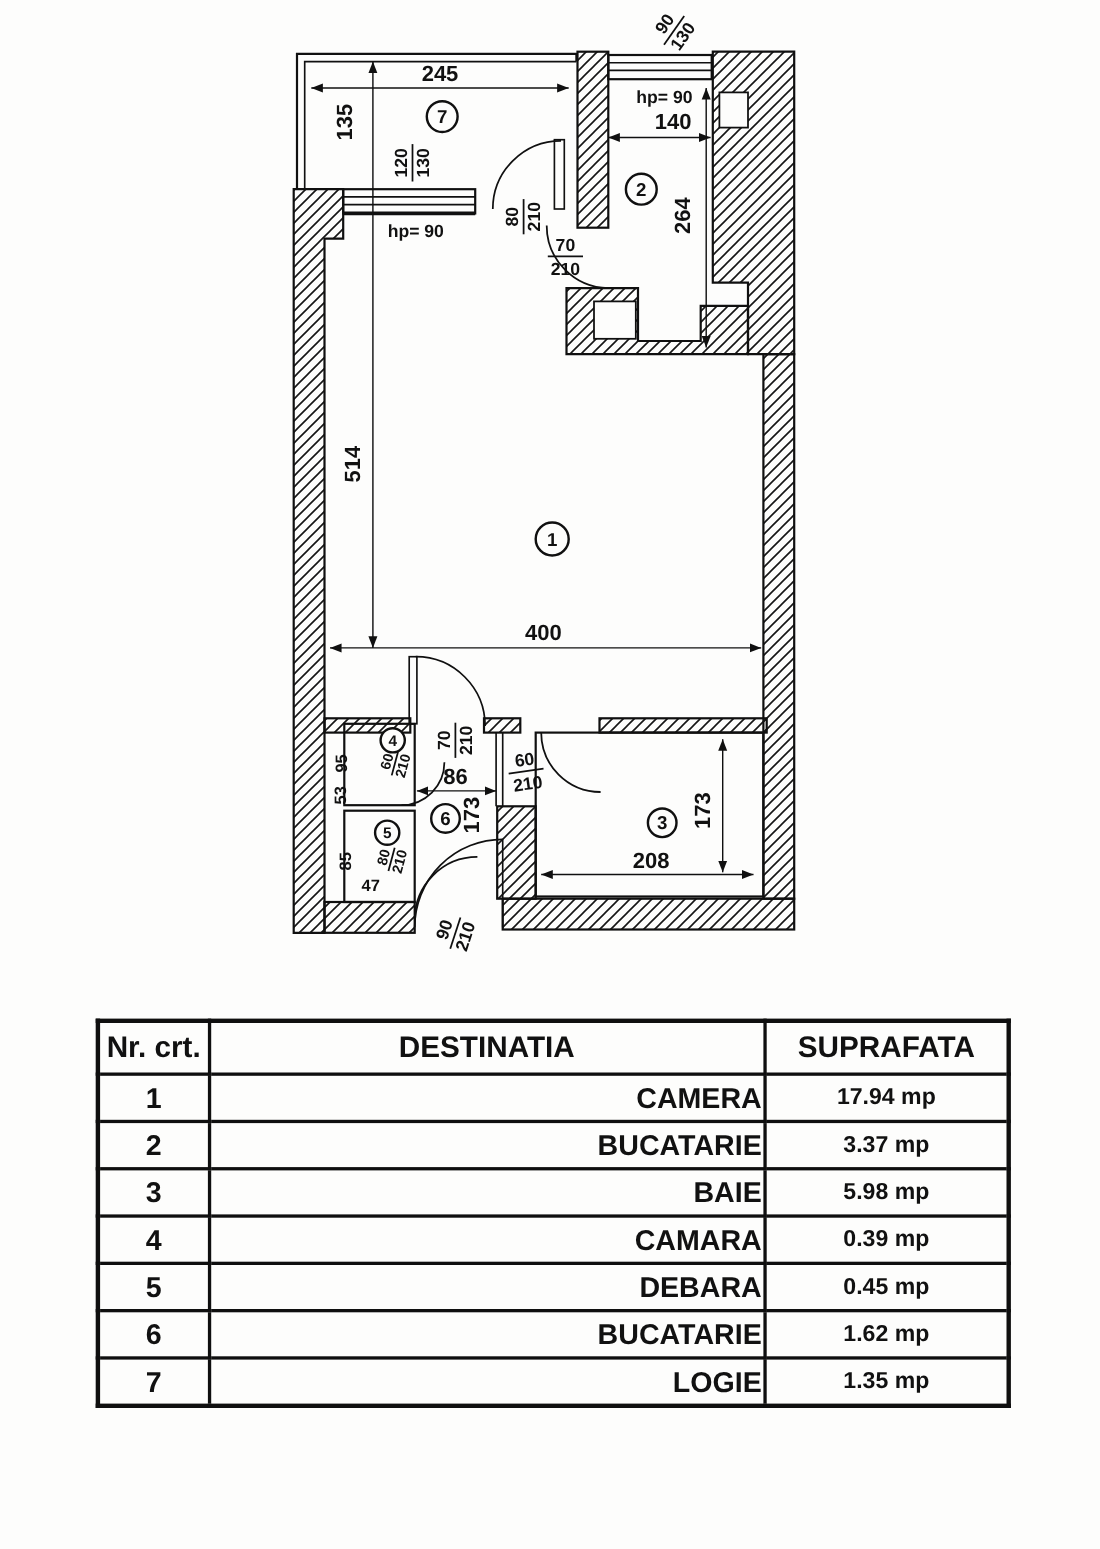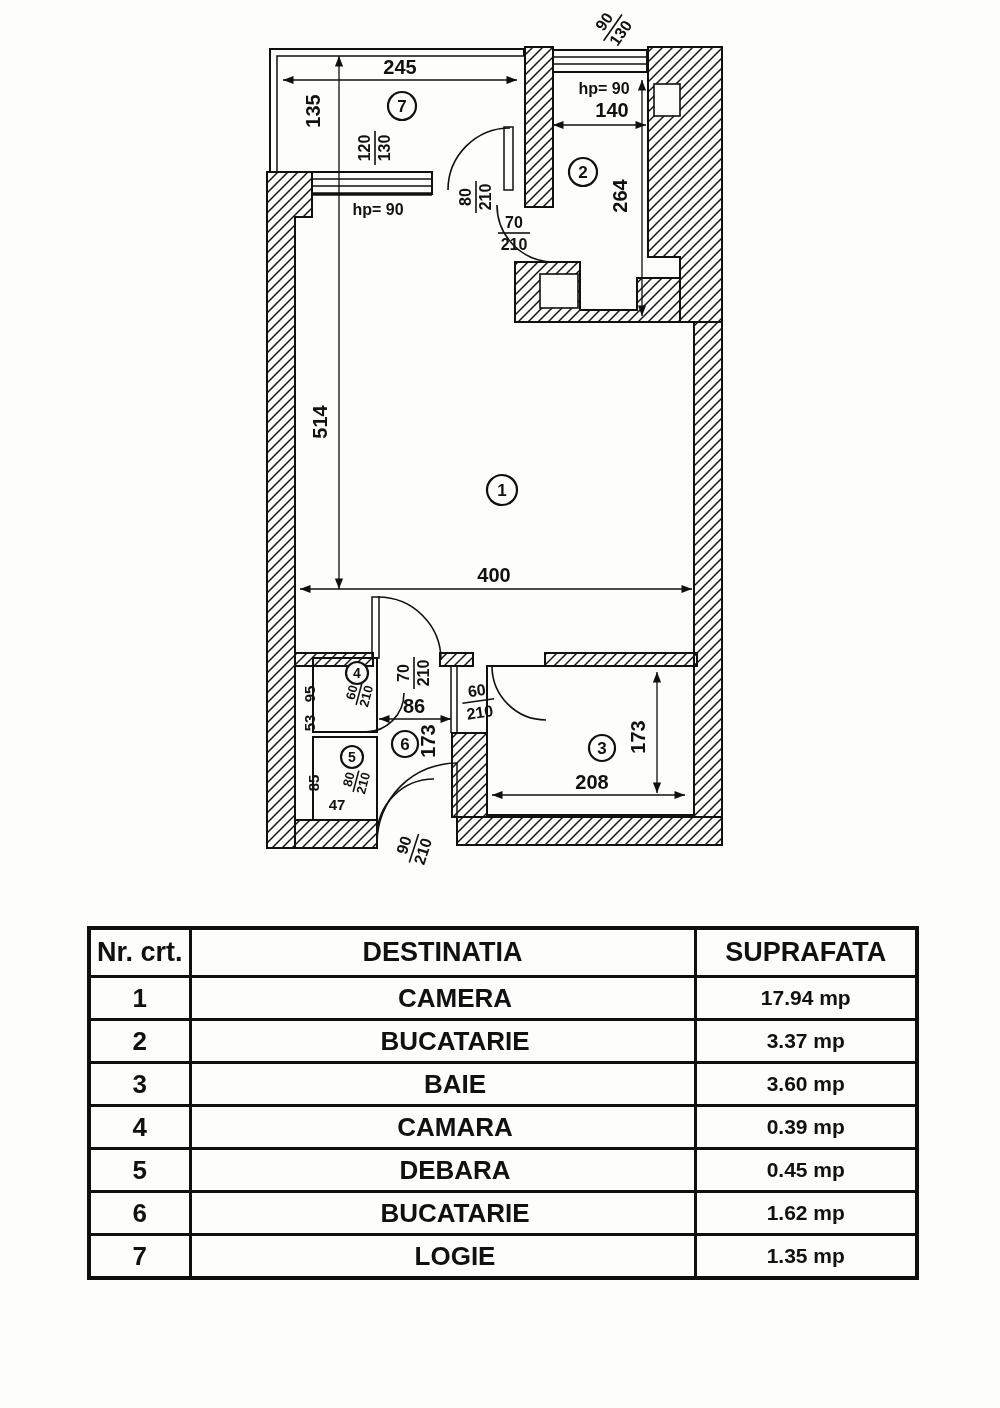--- a/index.html
+++ b/index.html
@@ -21,21 +21,21 @@
   .notch{fill:#fdfdfc;stroke:#101010;stroke-width:1.6;}
   .circ{fill:#fdfdfc;stroke:#101010;stroke-width:2.2;}
   .frline{stroke:#101010;stroke-width:1.6;}
   
   .tablewrap{position:absolute;left:87px;top:926px;width:772px;}
   table.surf{border-collapse:collapse;width:100%;table-layout:fixed;}
   table.surf td,table.surf th{border:3px solid #0f0f0f;font-weight:700;overflow:hidden;white-space:nowrap;}
   table.surf{border:4px solid #0f0f0f;}
   th.h{font-size:27px;height:43px;text-align:center;}
   td.num{font-size:26px;text-align:center;height:38px;}
-  td.dest{font-size:26px;text-align:center;padding-left:26px;}
+  td.dest{font-size:26px;text-align:right;padding-left:26px;}
   td.sup{font-size:21px;text-align:center;}
   td.tot{font-size:27px;text-align:center;height:40px;}
   col.c1{width:101px;} col.c2{width:505px;} col.c3{width:222px;}
 </style>
 </head>
 <body>
 
 <div class="page">
 
 <svg width="1000" height="900" viewBox="0 0 1000 900" xmlns="http://www.w3.org/2000/svg">
@@ -218,21 +218,21 @@
       <td class="sup">17.94 mp</td>
     </tr>
     <tr>
       <td class="num">2</td>
       <td class="dest">BUCATARIE</td>
       <td class="sup">3.37 mp</td>
     </tr>
     <tr>
       <td class="num">3</td>
       <td class="dest">BAIE</td>
-      <td class="sup">3.60 mp</td>
+      <td class="sup">5.98 mp</td>
     </tr>
     <tr>
       <td class="num">4</td>
       <td class="dest">CAMARA</td>
       <td class="sup">0.39 mp</td>
     </tr>
     <tr>
       <td class="num">5</td>
       <td class="dest">DEBARA</td>
       <td class="sup">0.45 mp</td>

